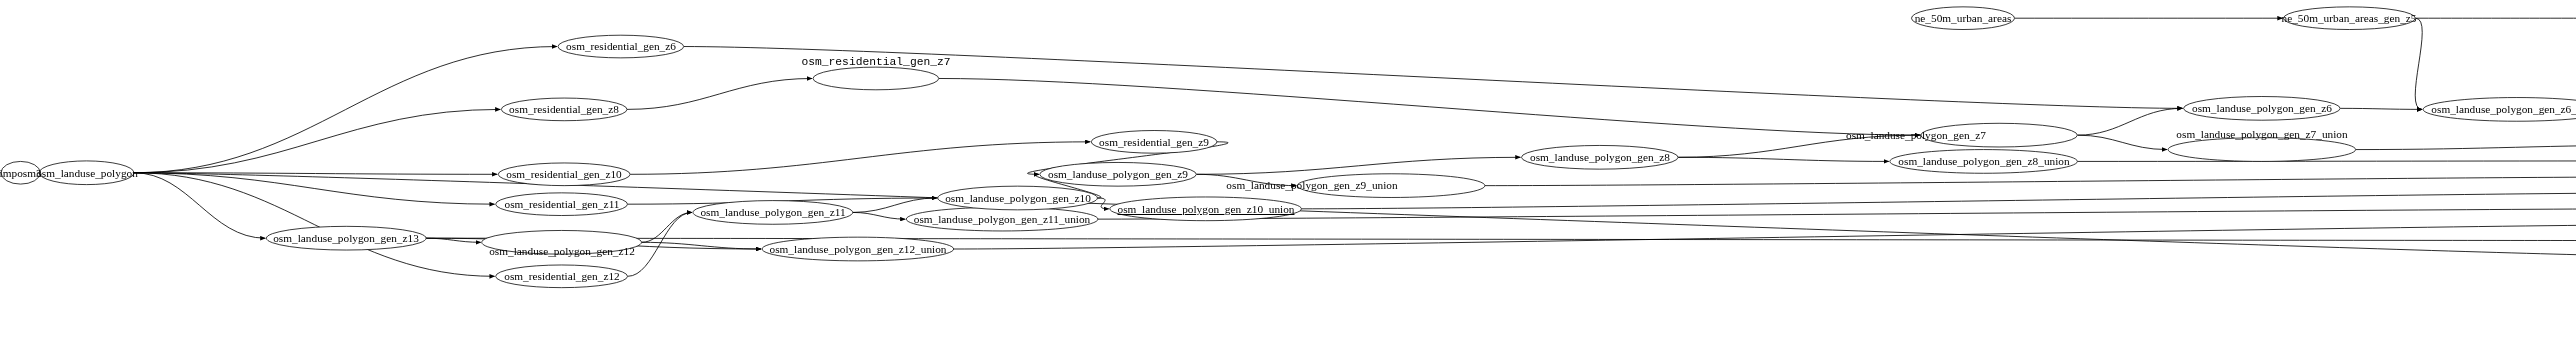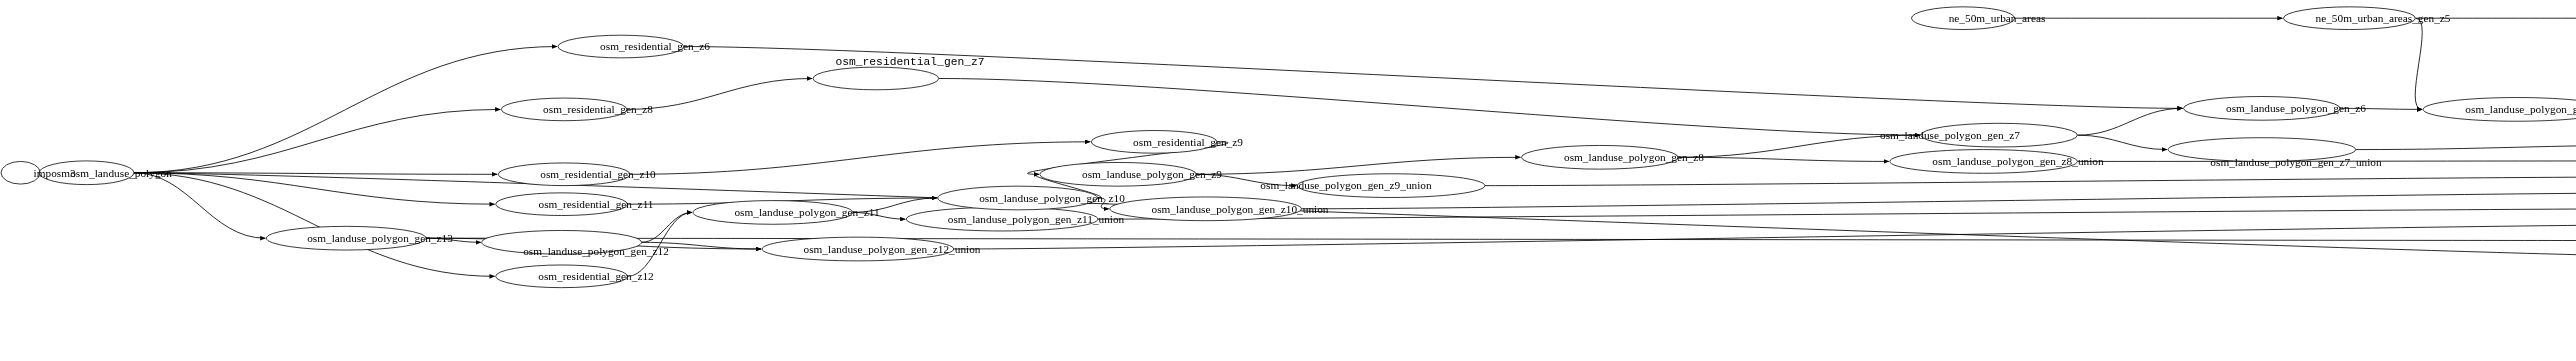--- a/index.html
+++ b/index.html
@@ -1,20 +1,20 @@
 <!DOCTYPE html>
 <html style="font-size:8.2px"><head>
 <meta charset="utf-8">
 <style>
   html,body{margin:0;padding:0;background:#ffffff;}
   #stage{position:relative;width:2741px;height:362px;background:#fff;
          font-family:"Liberation Serif","DejaVu Serif",serif;overflow:hidden;}
   #svg{position:absolute;left:0;top:0;width:2741px;height:362px;}
   .nlabel{position:absolute;transform:translate(-50%,-50%);white-space:nowrap;
-          font-size:11.3px;color:#000;pointer-events:none;font-family:"Liberation Serif","DejaVu Serif",serif;margin-left:34px;}
+          font-size:11.3px;color:#000;pointer-events:none;font-family:"Liberation Serif","DejaVu Serif",serif;}
 </style>
 </head>
 <body>
 
 <div id="stage">
 
   <svg id="svg" viewBox="0 0 5320 702" xmlns="http://www.w3.org/2000/svg">
     <defs>
       <marker id="ah" markerWidth="11" markerHeight="9" refX="10" refY="4.5" orient="auto" markerUnits="userSpaceOnUse">
         <path d="M0,0 L11,4.5 L0,9 z" fill="#000"></path>
@@ -105,27 +105,27 @@
       <div class="nlabel" style="left: 1154px; top: 142px;">osm_residential_gen_z9</div>
       <div class="nlabel" style="left: 564px; top: 174px;">osm_residential_gen_z10</div>
       <div class="nlabel" style="left: 562px; top: 204px;">osm_residential_gen_z11</div>
       <div class="nlabel" style="left: 562px; top: 276px;">osm_residential_gen_z12</div>
       <div class="nlabel" style="left: 346px; top: 238px;">osm_landuse_polygon_gen_z13</div>
       <div class="nlabel" style="left: 562px; top: 251px;">osm_landuse_polygon_gen_z12</div>
       <div class="nlabel" style="left: 773px; top: 212px; text-align: center;">osm_landuse_polygon_gen_z11</div>
       <div class="nlabel" style="left: 858px; top: 249px;">osm_landuse_polygon_gen_z12_union</div>
       <div class="nlabel" style="left: 1002px; top: 219px;">osm_landuse_polygon_gen_z11_union</div>
       <div class="nlabel" style="left: 1018px; top: 198px;">osm_landuse_polygon_gen_z10</div>
-      <div class="nlabel" style="left: 1206px; top: 209px;">osm_landuse_polygon_gen_z10_union</div>
+      <div class="nlabel" style="left: 1206px; top: 209px; text-decoration: underline;">osm_landuse_polygon_gen_z10_union</div>
       <div class="nlabel" style="left: 1118px; top: 174px;">osm_landuse_polygon_gen_z9</div>
       <div class="nlabel" style="left: 1312px; top: 185px;">osm_landuse_polygon_gen_z9_union</div>
       <div class="nlabel" style="left: 1600px; top: 157px;">osm_landuse_polygon_gen_z8</div>
       <div class="nlabel" style="left: 1984px; top: 161px;">osm_landuse_polygon_gen_z8_union</div>
       <div class="nlabel" style="left: 1916px; top: 135px;">osm_landuse_polygon_gen_z7</div>
-      <div class="nlabel" style="left: 2262px; top: 162px; text-align: right;">osm_landuse_polygon_gen_z7_union</div>
+      <div class="nlabel" style="left: 2262px; top: 134px; text-align: right;">osm_landuse_polygon_gen_z7_union</div>
       <div class="nlabel" style="left: 2262px; top: 108px;">osm_landuse_polygon_gen_z6</div>
       <div class="nlabel" style="left: 2517px; top: 109px;">osm_landuse_polygon_gen_z6_union</div>
       <div class="nlabel" style="left: 1963px; top: 18px;">ne_50m_urban_areas</div>
       <div class="nlabel" style="left: 2349px; top: 18px;">ne_50m_urban_areas_gen_z5</div>
     </div>
 
 </div>
 
 
 </body></html>

